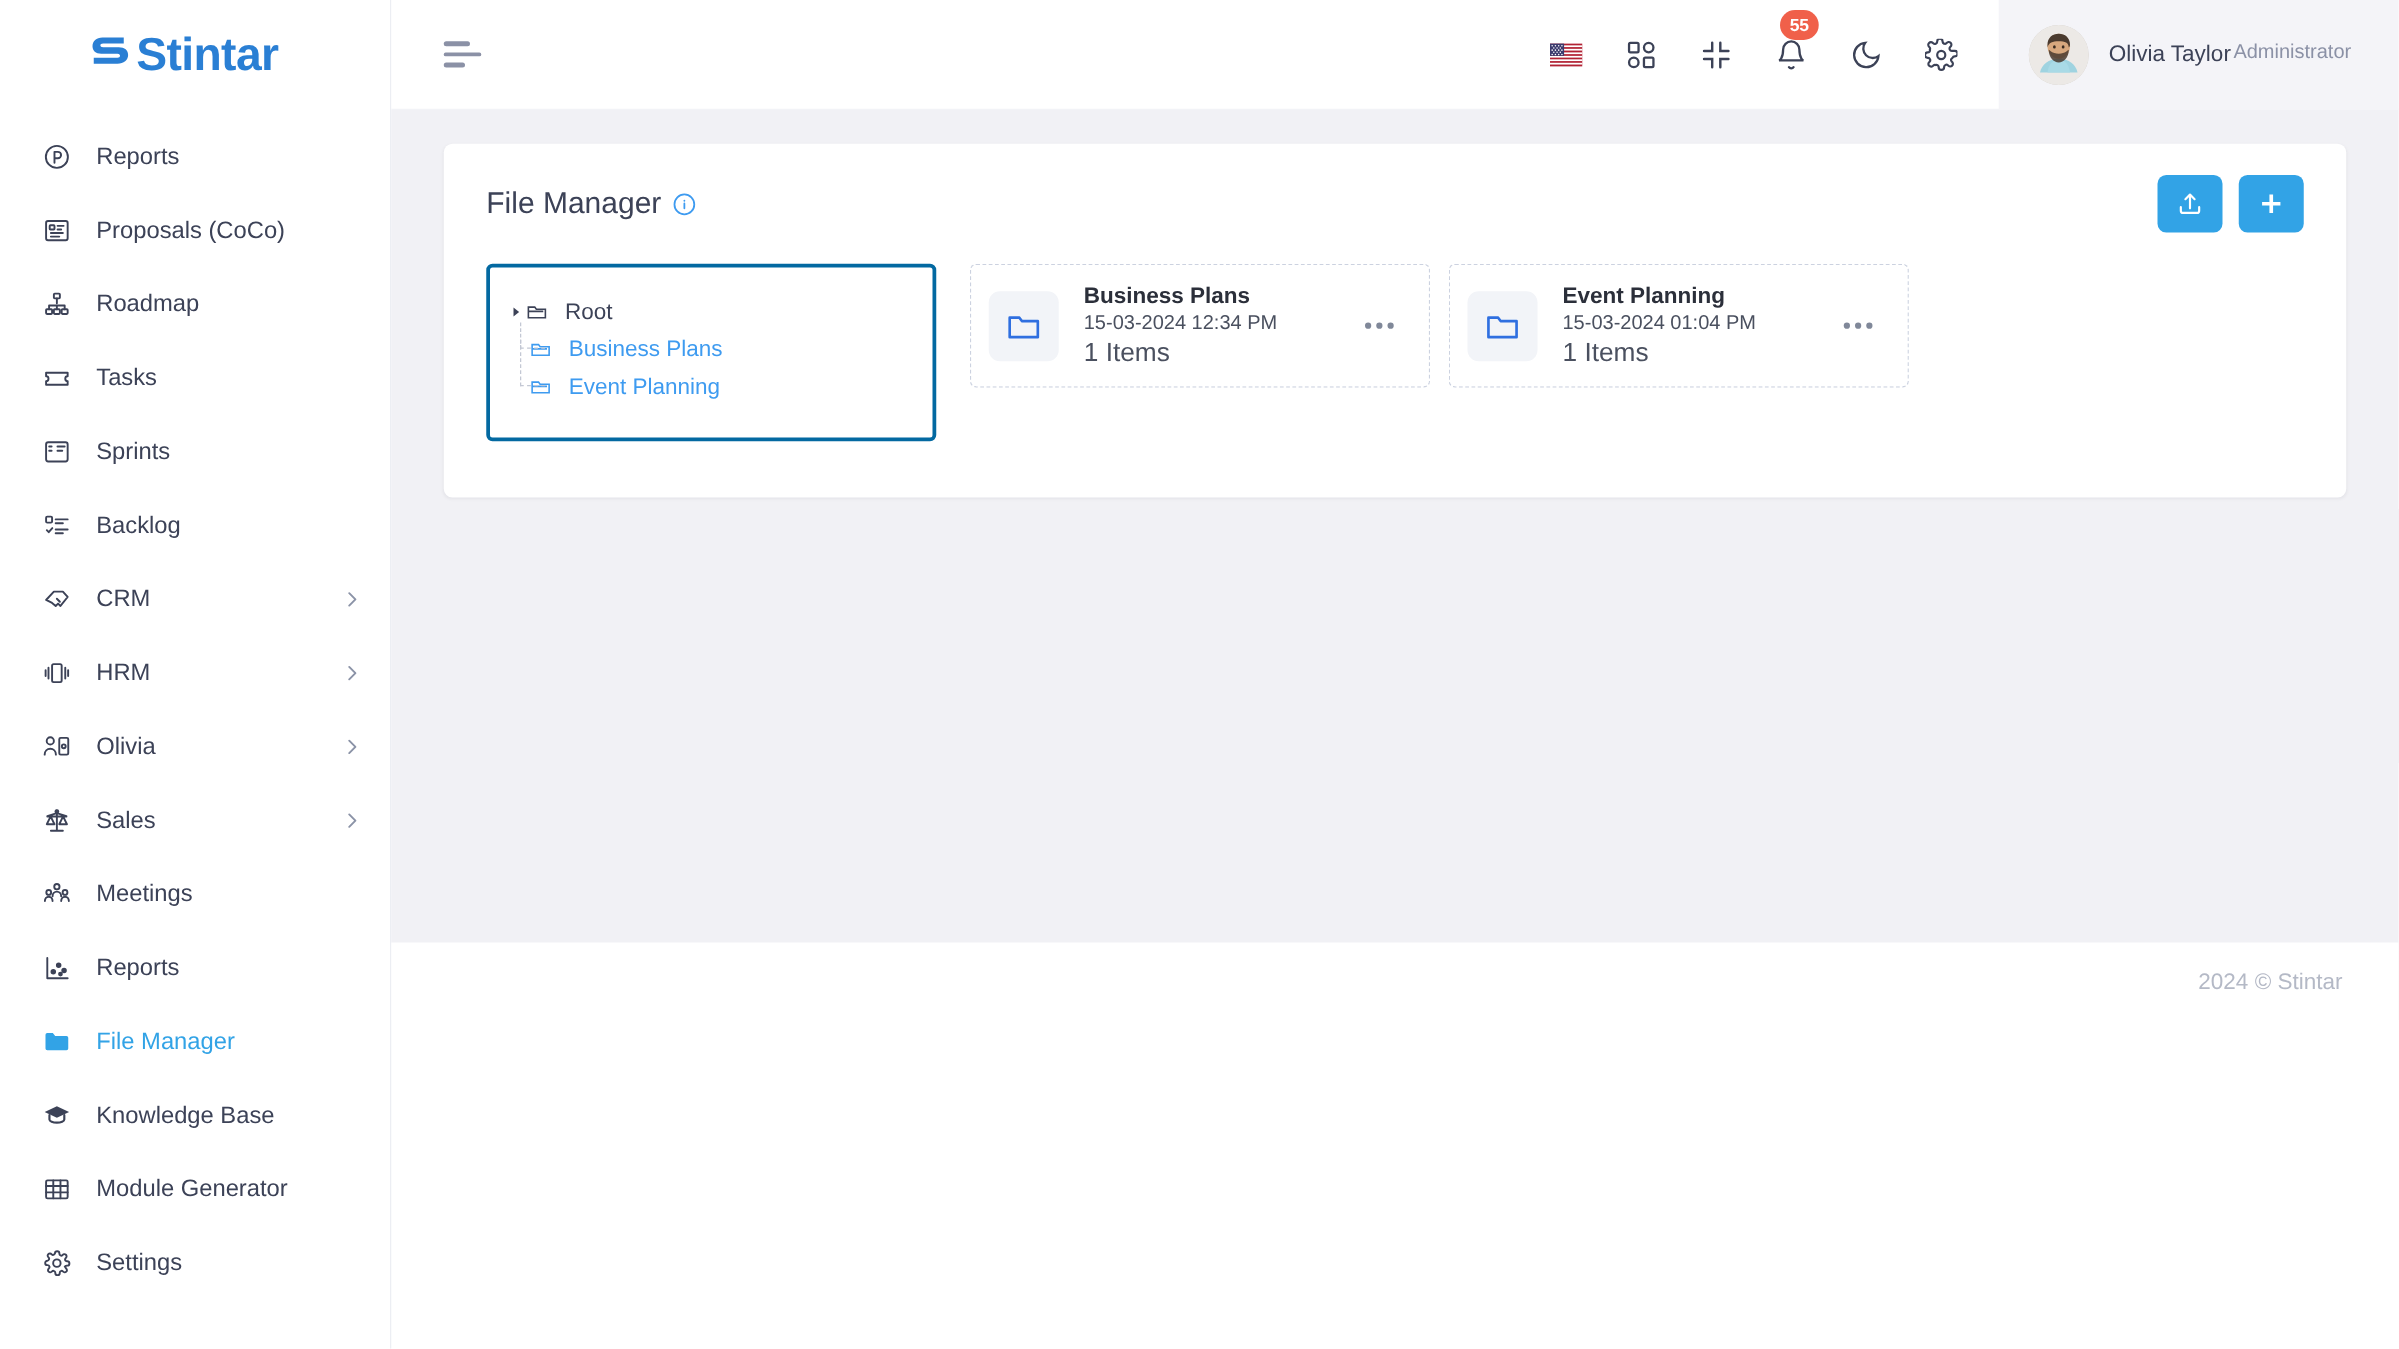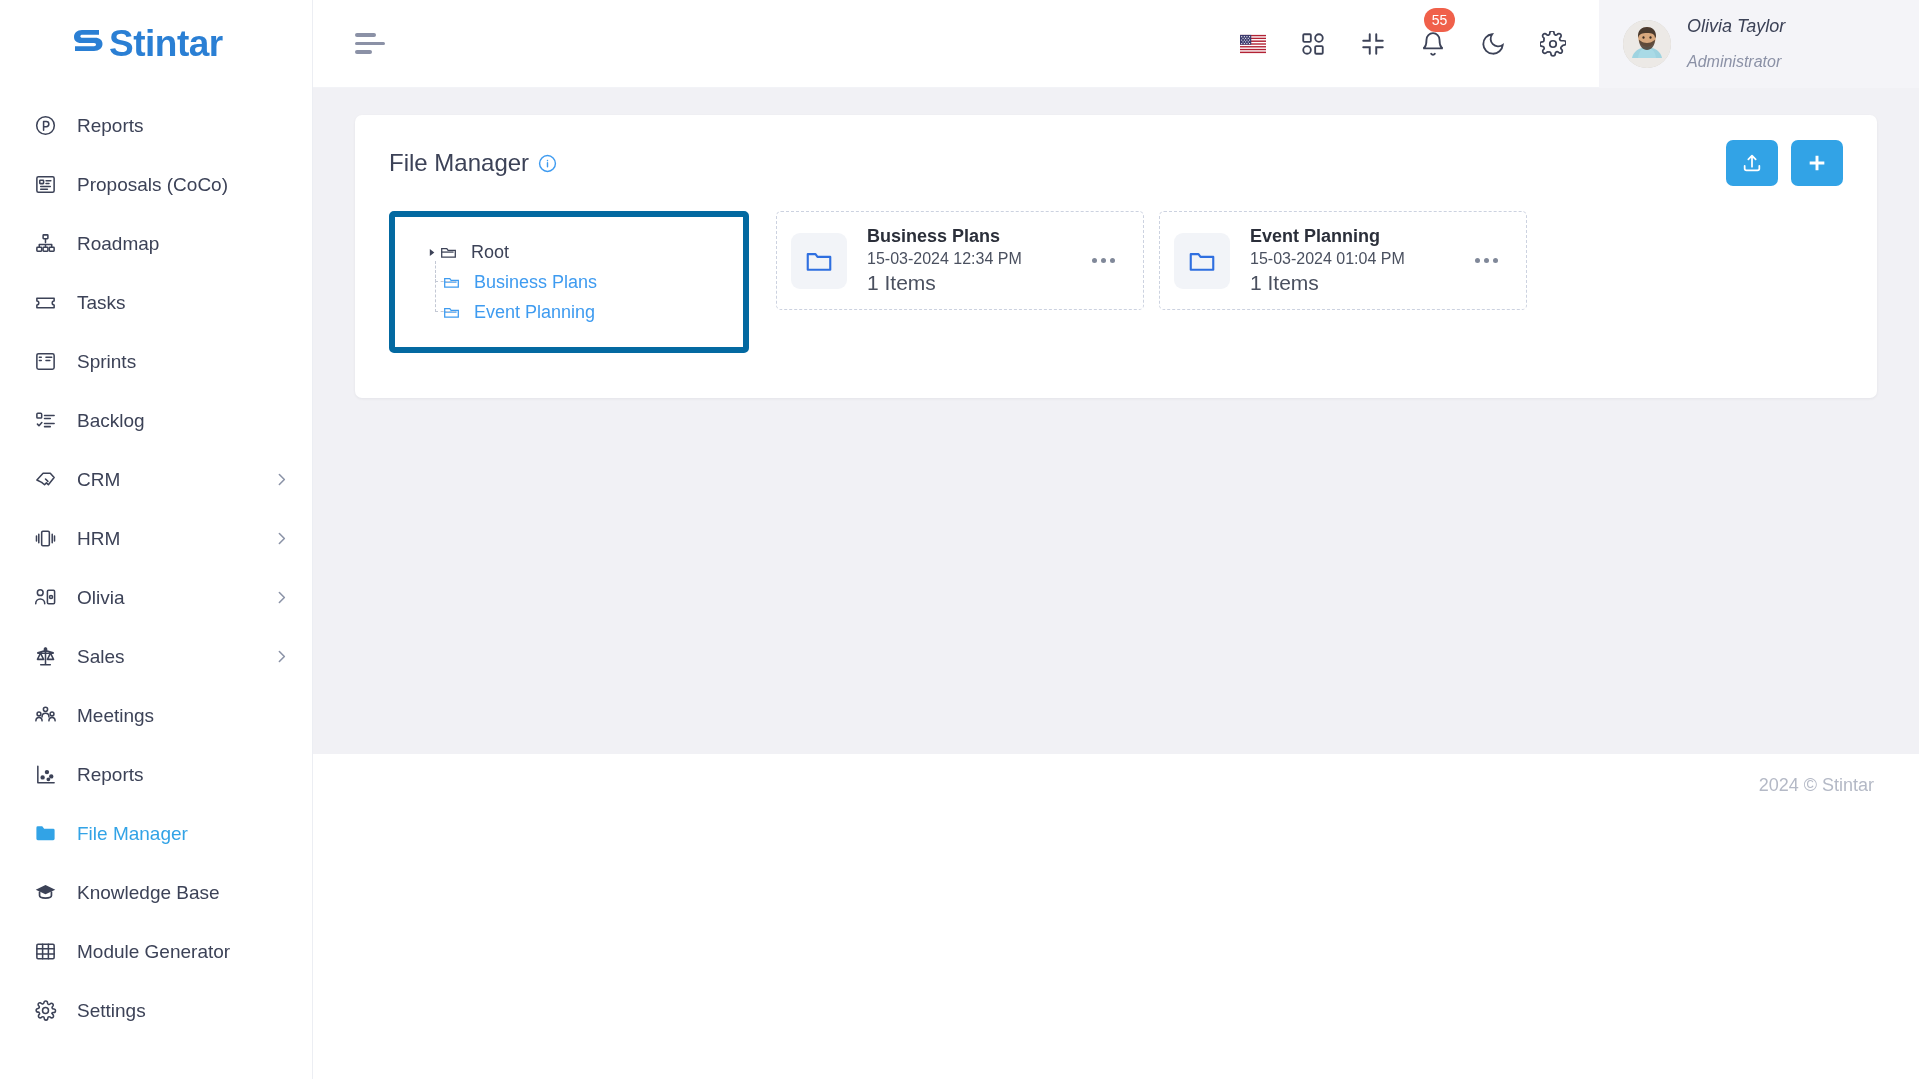--- a/index.html
+++ b/index.html
@@ -80,37 +80,37 @@
   .top-btn svg { width: 26px; height: 26px; }
   .flag {
     width: 30px; height: 21px; border-radius: 2px; overflow: hidden; display: block;
   }
   .badge {
     position: absolute;
     top: 8px; right: 8px;
     min-width: 31px; height: 24px; padding: 0 5px;
     background: #f0604a; color: #fff;
     border-radius: 12px;
-    font-size: 14px; font-weight: 400;
+    font-size: 14px; font-weight: 700;
     display: flex; align-items: center; justify-content: center;
     line-height: 1;
   }
   .user-box {
     height: 88px; width: 320px;
     background: #f4f4f8;
     display: flex; align-items: center;
     padding-left: 24px; cursor: pointer;
     margin-left: 16px;
   }
   .avatar {
     width: 48px; height: 48px; border-radius: 50%;
     overflow: hidden; flex: 0 0 48px; margin-right: 16px;
     background: #d8d4cf;
   }
-  .user-meta { display: flex; flex-direction: column; gap: 16px; font-style: italic; }
+  .user-meta { display: flex; flex-direction: row; gap: 2px; }
   .user-name { font-size: 18px; color: #3c4257; font-weight: 500; }
   .user-role { font-size: 16px; color: #8b91a6; }
 
   
   #content { flex: 1; padding: 27px 42px 0 42px; overflow: hidden; }
   .panel {
     background: #ffffff; border-radius: 7px;
     box-shadow: 0 1px 3px rgba(20,24,40,0.06);
     padding: 0;
   }
@@ -129,22 +129,22 @@
     background: #32a3e6; border: none; cursor: pointer;
     display: flex; align-items: center; justify-content: center;
   }
   .act-btn svg { width: 22px; height: 22px; }
 
   .panel-body {
     display: flex; gap: 27px; padding: 0 34px 45px 34px;
   }
   .tree-box {
     width: 360px; flex: 0 0 360px;
-    border: 6px solid #0369a1; border-radius: 5px;
-    padding: 20px 0 0 16px; height: 142px;
+    border: 3px solid #0369a1; border-radius: 5px;
+    padding: 20px 0 0 0; height: 142px;
   }
   .tree-row {
     display: flex; align-items: center; height: 30px;
     font-size: 18px; padding-left: 13px; position: relative;
   }
   .tree-row.root { color: #3c4257; }
   .tree-row.child { color: #3e9bf0; padding-left: 32px; cursor: pointer; }
   .tree-caret { width: 16px; display: flex; align-items: center; justify-content: center; }
   .tree-caret svg { width: 9px; height: 9px; }
   .tree-folder { width: 24px; display: flex; align-items: center; margin-right: 7px; }

